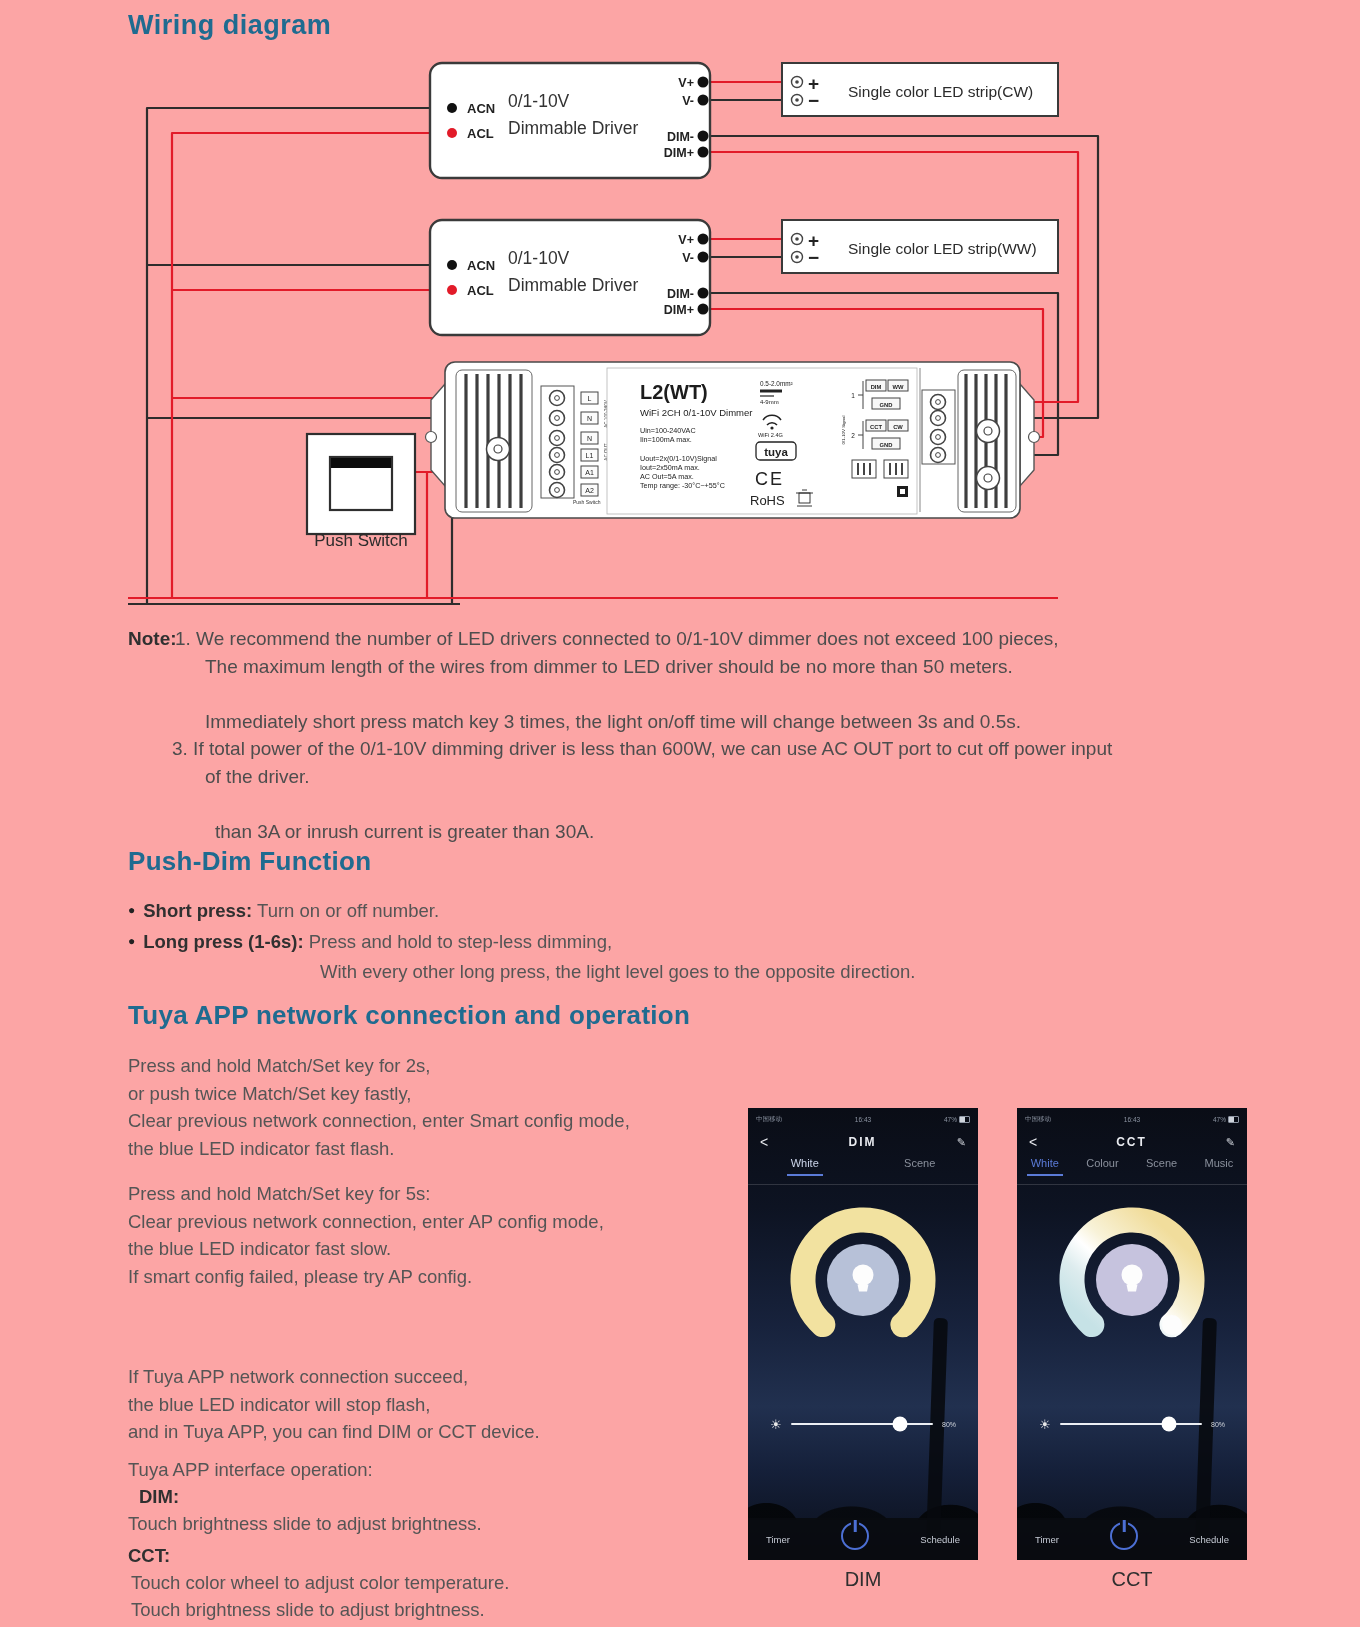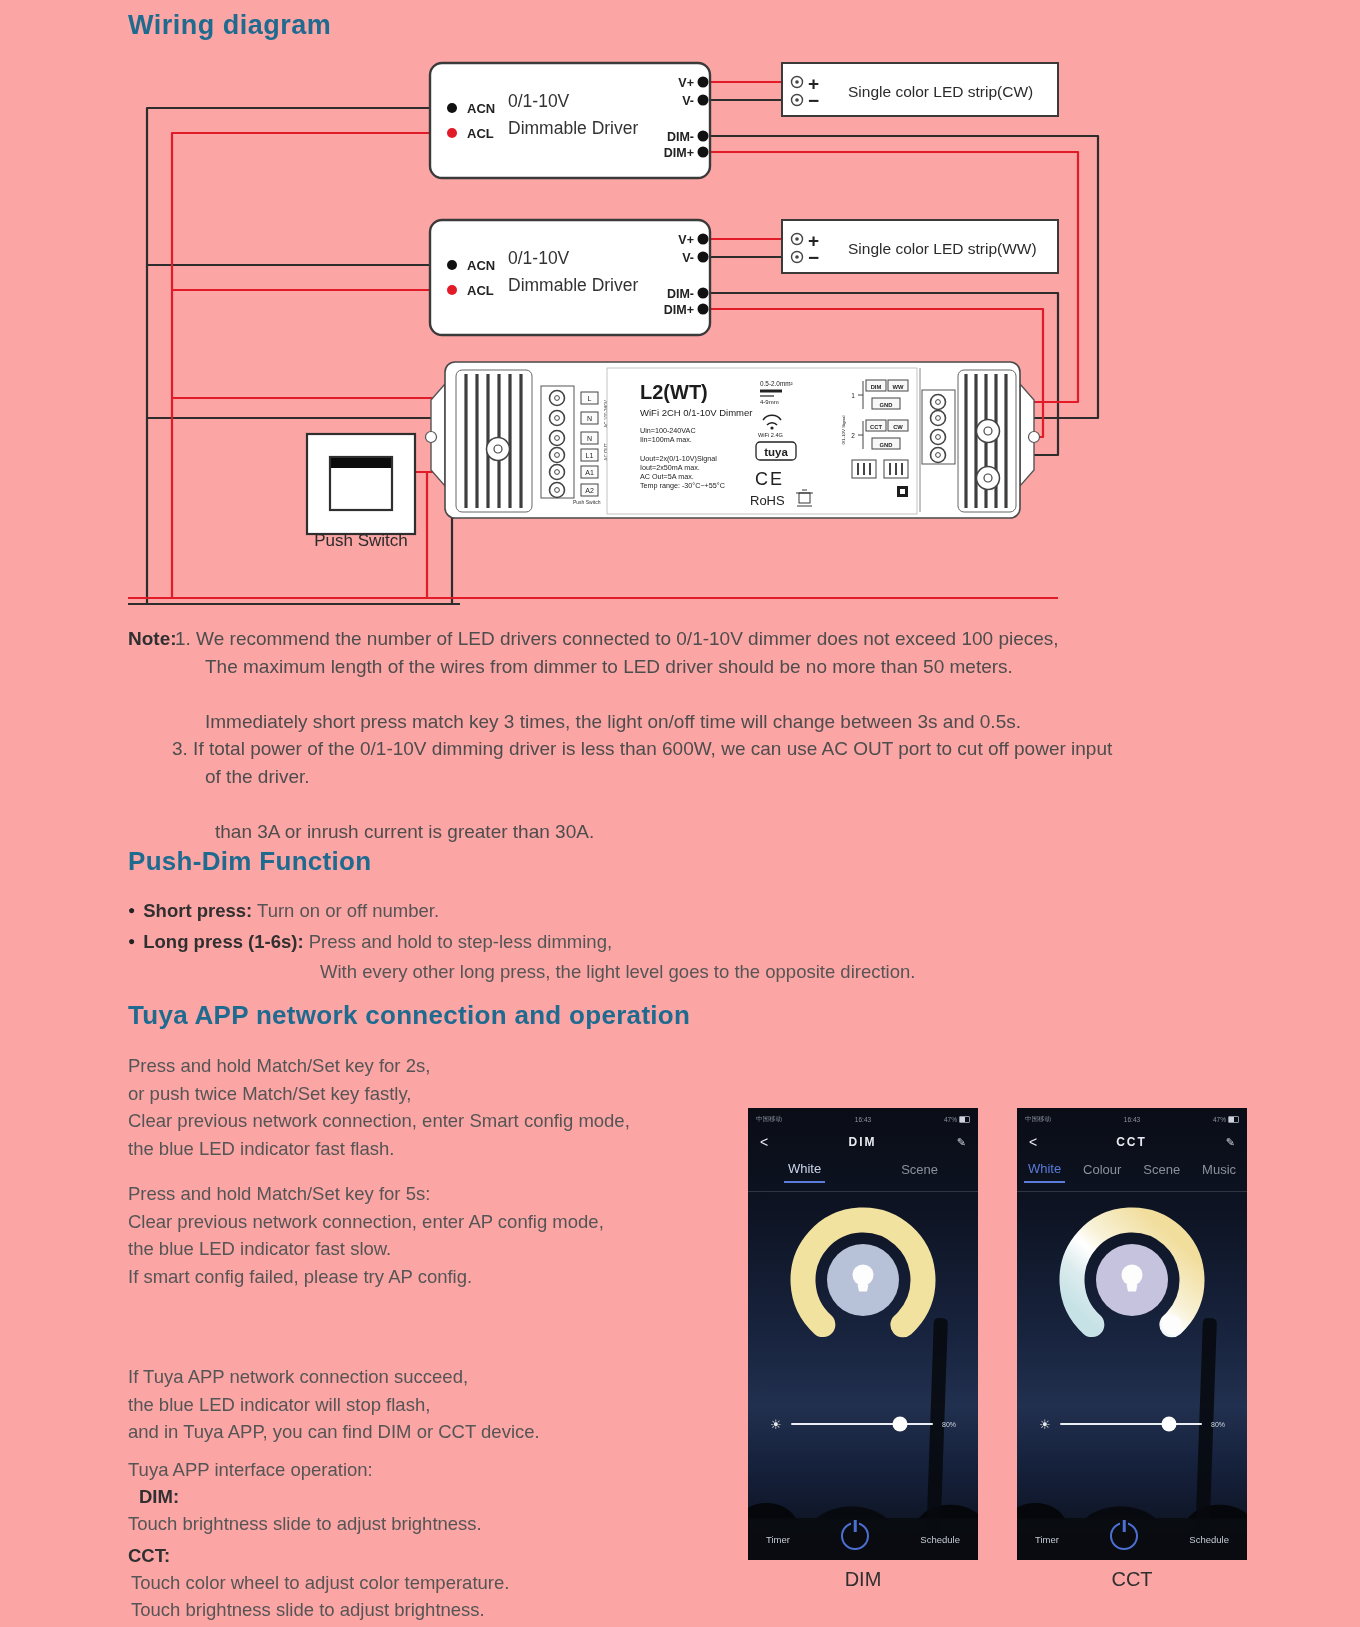--- a/index.html
+++ b/index.html
@@ -20,22 +20,22 @@
   .p-status{position:relative;height:16px;display:flex;align-items:center;justify-content:space-between;
             padding:3px 8px 0 8px;font-size:6.5px;color:#8d95a3;}
   .p-time{position:absolute;left:50%;transform:translateX(-50%);}
   .p-batt{display:flex;align-items:center;gap:2px;}
   .batt-icon{width:9px;height:5px;border:1px solid #8d95a3;border-radius:1px;display:inline-block;
              background:linear-gradient(90deg,#cfd4dc 55%,transparent 55%);}
   .p-nav{height:30px;display:flex;align-items:center;color:#e9ebf0;padding:0 12px;}
   .p-back{font-size:14px;}
   .p-title{flex:1;text-align:center;font-size:12px;font-weight:700;letter-spacing:2px;}
   .p-edit{font-size:11px;color:#cfd3da;}
-  .p-tabs{height:24px;display:flex;justify-content:space-around;align-items:center;
-          font-size:13px;color:#8a909c;border-bottom:1px solid rgba(255,255,255,.15);padding-bottom:10px;}
+  .p-tabs{height:24px;display:flex;justify-content:space-around;align-items:flex-start;
+          font-size:11px;color:#8a909c;border-bottom:1px solid rgba(255,255,255,.15);padding-bottom:3px;}
   .tab{padding:0 4px 5px 4px;margin-bottom:-6px;}
   .tab.active{color:#ccd5ea;border-bottom:2px solid #5b7bd8;}
   .phone-cct .tab.active{color:#5b7bd8;}
   .p-wheel{position:absolute;left:20px;top:84px;width:190px;height:185px;}
   .p-photo{position:absolute;left:0;right:0;bottom:40px;height:95px;
      background:radial-gradient(55px 45px at 8% 110%,rgba(4,6,9,.95) 58%,transparent 60%),
                 radial-gradient(75px 52px at 45% 118%,rgba(6,8,12,.9) 58%,transparent 60%),
                 radial-gradient(60px 42px at 88% 110%,rgba(4,6,9,.95) 58%,transparent 60%);}
   .p-trunk{position:absolute;right:34px;top:210px;width:14px;height:225px;background:#07090e;
            border-radius:5px 5px 0 0;transform:rotate(2deg);opacity:.88;}

